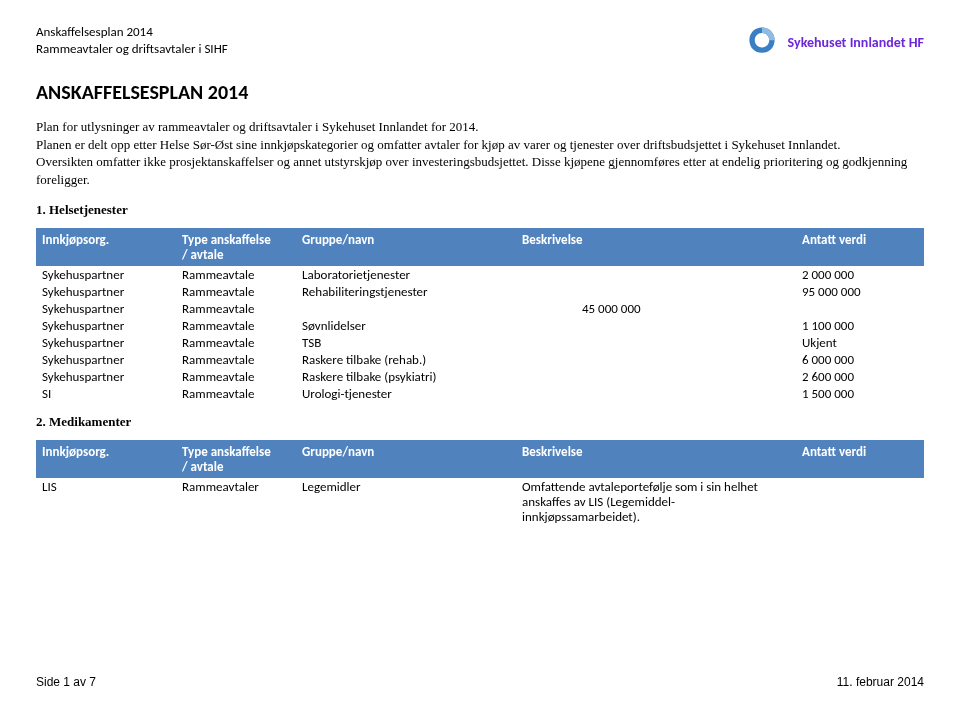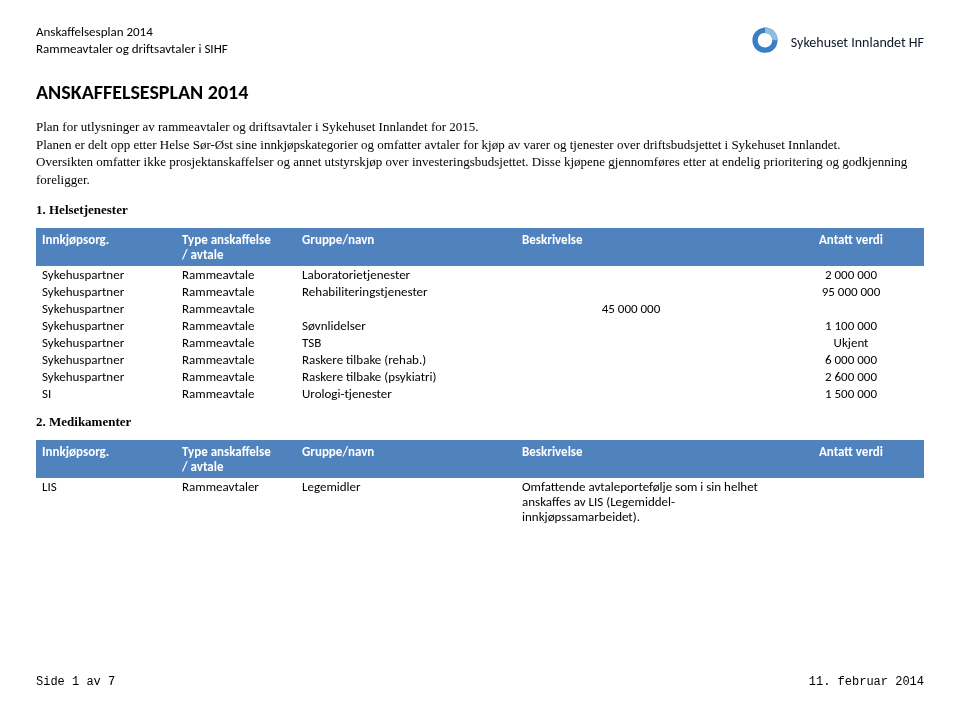--- a/index.html
+++ b/index.html
@@ -9,34 +9,34 @@
     width: 960px;
     height: 703px;
     padding: 24px 36px 18px 36px;
     position: relative;
     color: #000;
   }
   .header-row { display: flex; justify-content: space-between; align-items: flex-start; margin-bottom: 20px; }
   .header-text { font-size: 13px; line-height: 1.3; }
   .logo { display: flex; align-items: center; gap: 8px; }
   .logo-icon { width: 36px; height: 36px; }
-  .logo-text { font-size: 14px; color: #0f172a; font-weight: 400; }
+  .logo-text { font-size: 14px; color: #6d28d9; font-weight: 700; }
   .title { font-size: 20px; font-weight: bold; margin-bottom: 14px; }
   .intro { font-family: "Times New Roman", Times, serif; font-size: 13px; line-height: 1.35; margin-bottom: 14px; max-width: 880px; }
   .section-heading { font-family: "Times New Roman", Times, serif; font-size: 13px; font-weight: bold; margin-bottom: 10px; }
   .table-header { display: flex; background: #5082be; color: #ffffff; font-weight: 600; font-size: 13px; }
   .col-org { width: 140px; padding: 4px 6px; }
   .col-type { width: 120px; padding: 4px 6px; }
   .col-group { width: 220px; padding: 4px 6px; }
   .col-desc { width: 280px; padding: 4px 6px; }
-  .col-val { width: 110px; padding: 4px 6px; text-align: center; }
+  .col-val { width: 110px; padding: 4px 6px; text-align: left; }
   .table-row { display: flex; font-size: 13px; }
   .table-row > div { padding: 1px 6px; }
   .sect { margin-bottom: 12px; }
-  .footer { position: absolute; bottom: 14px; left: 36px; right: 36px; display: flex; justify-content: space-between; font-family: Liberation Mono, monospace; font-size: 12px; align-items: center; }
+  .footer { position: absolute; bottom: 14px; left: 36px; right: 36px; display: flex; justify-content: space-between; font-family: Liberation Sans, sans-serif; font-size: 12px; align-items: center; }
 </style>
 </head>
 <body>
 
 <div class="header-row">
   <div class="header-text">
     <div>Anskaffelsesplan 2014</div>
     <div>Rammeavtaler og driftsavtaler i SIHF</div>
   </div>
   <div class="logo">
@@ -44,21 +44,21 @@
       <path d="M20 4 C28 4 34 10 34 18 C34 26 28 32 20 32 C12 32 6 26 6 18 C6 10 12 4 20 4 Z M20 10 C15 10 12 14 12 18 C12 22 15 26 20 26 C25 26 28 22 28 18 C28 14 25 10 20 10 Z" fill="#3a7fc4"></path>
       <path d="M20 4 C28 4 34 10 34 18 L28 18 C28 14 25 10 20 10 Z" fill="#8fbce0"></path>
     </svg>
     <span class="logo-text">Sykehuset Innlandet HF</span>
   </div>
 </div>
 
 <div class="title">ANSKAFFELSESPLAN 2014</div>
 
 <div class="intro">
-  <p>Plan for utlysninger av rammeavtaler og driftsavtaler i Sykehuset Innlandet for 2015.</p>
+  <p>Plan for utlysninger av rammeavtaler og driftsavtaler i Sykehuset Innlandet for 2014.</p>
   <p>Planen er delt opp etter Helse Sør-Øst sine innkjøpskategorier og omfatter avtaler for kjøp av varer og tjenester over driftsbudsjettet i Sykehuset Innlandet.</p>
   <p>Oversikten omfatter ikke prosjektanskaffelser og annet utstyrskjøp over investeringsbudsjettet. Disse kjøpene gjennomføres etter at endelig prioritering og godkjenning foreligger.</p>
 </div>
 
 <div class="section-heading">1. Helsetjenester</div>
 
 <div class="sect">
   <div class="table-header">
     <div class="col-org">Innkjøpsorg.</div>
     <div class="col-type">

